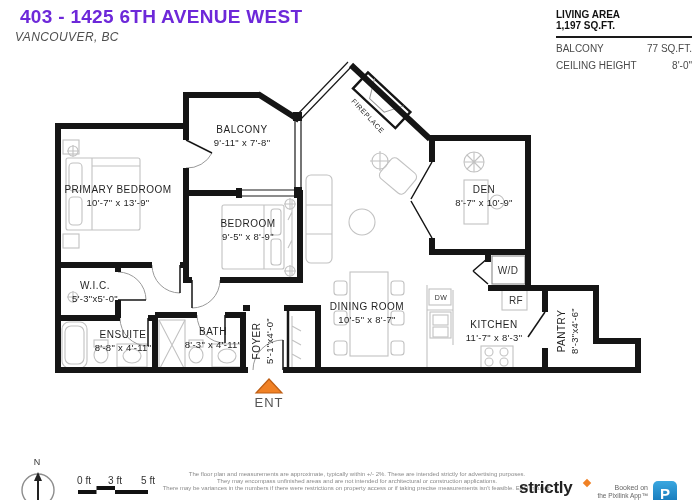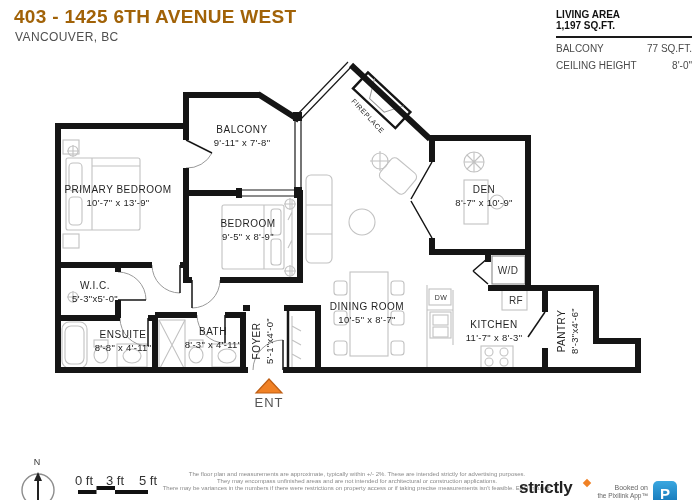--- a/index.html
+++ b/index.html
@@ -1,35 +1,35 @@
 <!DOCTYPE html>
 <html><head>
 <meta charset="utf-8">
 <style>
   html,body{margin:0;padding:0;background:#e8e8e8;}
   #stage{position:relative;width:700px;height:500px;background:#ffffff;overflow:hidden;
          font-family:"Liberation Sans","DejaVu Sans",sans-serif;color:#222;}
   .abs{position:absolute;}
   
-  #title{left:14px;top:6px;font-size:19px;font-weight:700;color:#a16207;letter-spacing:.3px;}
-  #subtitle{left:15px;top:30px;font-size:12px;color:#4f4f4f;letter-spacing:.4px;}
+  #title{left:20px;top:6px;font-size:19px;font-weight:700;color:#6d28d9;letter-spacing:.3px;}
+  #subtitle{left:15px;top:30px;font-size:12px;color:#4f4f4f;letter-spacing:.4px;font-style:italic;}
   #stats{left:556px;top:6px;width:136px;font-size:10px;}
   .srow{display:flex;justify-content:space-between;padding:3px 0;color:#4a4a4a;}
   .srow.first{font-weight:700;color:#111;border-bottom:2px solid #1a1a1a;padding-bottom:5px;margin-bottom:2px;flex-direction:column;}
   
   .rlabel{transform:translate(-50%,-50%);text-align:center;font-size:10px;letter-spacing:.5px;
           color:#1f1f1f;line-height:1.25;white-space:nowrap;}
   .rlabel .dims{font-size:9.5px;letter-spacing:.3px;}
   .rot{transform:translate(-50%,-50%) rotate(-90deg);}
   #fireplace-label{transform:translate(-50%,-50%) rotate(47deg);font-size:7px;letter-spacing:.6px;color:#222;}
   .mini{transform:translate(-50%,-50%);font-size:10px;color:#333;letter-spacing:.3px;white-space:nowrap;}
   #ent-label{left:269px;top:402px;font-size:13px;color:#555;letter-spacing:1px;transform:translate(-50%,-50%);}
   
   #north-label{left:37px;top:462px;font-size:9px;color:#333;transform:translate(-50%,-50%);}
-  .tick{font-size:13px;color:#333;transform:translate(-50%,-50%);}
+  .tick{font-size:10px;color:#333;transform:translate(-50%,-50%);}
   #disclaimer{left:357px;top:471px;width:390px;transform:translateX(-50%);text-align:center;
               font-size:6px;line-height:7px;color:#8a8a8a;}
   #brand{left:519px;top:478px;font-size:17px;font-weight:700;color:#222;letter-spacing:-.3px;}
   #brand-mark{left:584px;top:480px;width:6px;height:6px;background:#F08125;transform:rotate(45deg);}
   #booked{left:578px;top:484px;width:70px;text-align:right;color:#666;}
   #booked .l1{font-size:7px;line-height:8px;}
   #booked .l2{font-size:6.5px;line-height:8px;}
   #app-icon{left:653px;top:481px;width:24px;height:24px;border-radius:5px;
             background:linear-gradient(180deg,#3aa7e0,#1273b5);
             color:#fff;font-weight:700;font-size:15px;display:flex;align-items:center;justify-content:center;}

